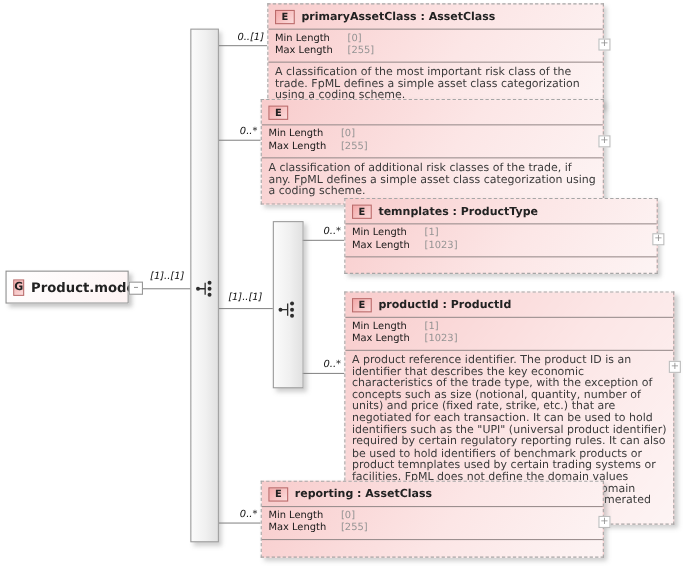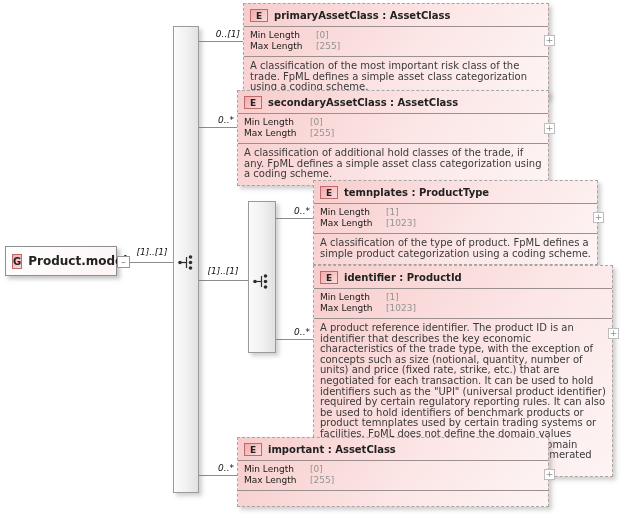--- a/index.html
+++ b/index.html
@@ -145,81 +145,79 @@
         <span class="facet-value">[255]</span>
       </div>
     </div>
     <div class="el-sep"></div>
     <div class="el-desc">A classification of the most important risk class of the trade. FpML defines a simple asset class categorization using a coding scheme.</div>
   </div>
 
   <div class="el-box" id="b2">
     <div class="el-header">
       <span class="badge badge-e">E</span>
-      <span class="el-title">secondaryAssetClass : AssetClass</span>
     </div>
     <div class="el-sep"></div>
     <div class="el-facets">
       <div class="facet-row">
         <span class="facet-label">Min Length</span>
         <span class="facet-value">[0]</span>
       </div>
       <div class="facet-row">
         <span class="facet-label">Max Length</span>
         <span class="facet-value">[255]</span>
       </div>
     </div>
     <div class="el-sep"></div>
-    <div class="el-desc">A classification of additional hold classes of the trade, if any. FpML defines a simple asset class categorization using a coding scheme.</div>
+    <div class="el-desc">A classification of additional risk classes of the trade, if any. FpML defines a simple asset class categorization using a coding scheme.</div>
   </div>
 
   <div class="el-box" id="b3">
     <div class="el-header">
       <span class="badge badge-e">E</span>
       <span class="el-title">temnplates : ProductType</span>
     </div>
     <div class="el-sep"></div>
     <div class="el-facets">
       <div class="facet-row">
         <span class="facet-label">Min Length</span>
         <span class="facet-value">[1]</span>
       </div>
       <div class="facet-row">
         <span class="facet-label">Max Length</span>
         <span class="facet-value">[1023]</span>
       </div>
     </div>
     <div class="el-sep"></div>
-    <div class="el-desc">A classification of the type of product. FpML defines a simple product categorization using a coding scheme.</div>
   </div>
 
   <div class="el-box" id="b4">
     <div class="el-header">
       <span class="badge badge-e">E</span>
-      <span class="el-title">identifier : ProductId</span>
+      <span class="el-title">productId : ProductId</span>
     </div>
     <div class="el-sep"></div>
     <div class="el-facets">
       <div class="facet-row">
         <span class="facet-label">Min Length</span>
         <span class="facet-value">[1]</span>
       </div>
       <div class="facet-row">
         <span class="facet-label">Max Length</span>
         <span class="facet-value">[1023]</span>
       </div>
     </div>
     <div class="el-sep"></div>
     <div class="el-desc">A product reference identifier. The product ID is an identifier that describes the key economic characteristics of the trade type, with the exception of concepts such as size (notional, quantity, number of units) and price (fixed rate, strike, etc.) that are negotiated for each transaction. It can be used to hold identifiers such as the "UPI" (universal product identifier) required by certain regulatory reporting rules. It can also be used to hold identifiers of benchmark products or product temnplates used by certain trading systems or facilities. FpML does not define the domain values associated with this element. Note that the domain values for this element are not strictly an enumerated list.</div>
   </div>
 
   <div class="el-box" id="b5">
     <div class="el-header">
       <span class="badge badge-e">E</span>
-      <span class="el-title">important : AssetClass</span>
+      <span class="el-title">reporting : AssetClass</span>
     </div>
     <div class="el-sep"></div>
     <div class="el-facets">
       <div class="facet-row">
         <span class="facet-label">Min Length</span>
         <span class="facet-value">[0]</span>
       </div>
       <div class="facet-row">
         <span class="facet-label">Max Length</span>
         <span class="facet-value">[255]</span>

